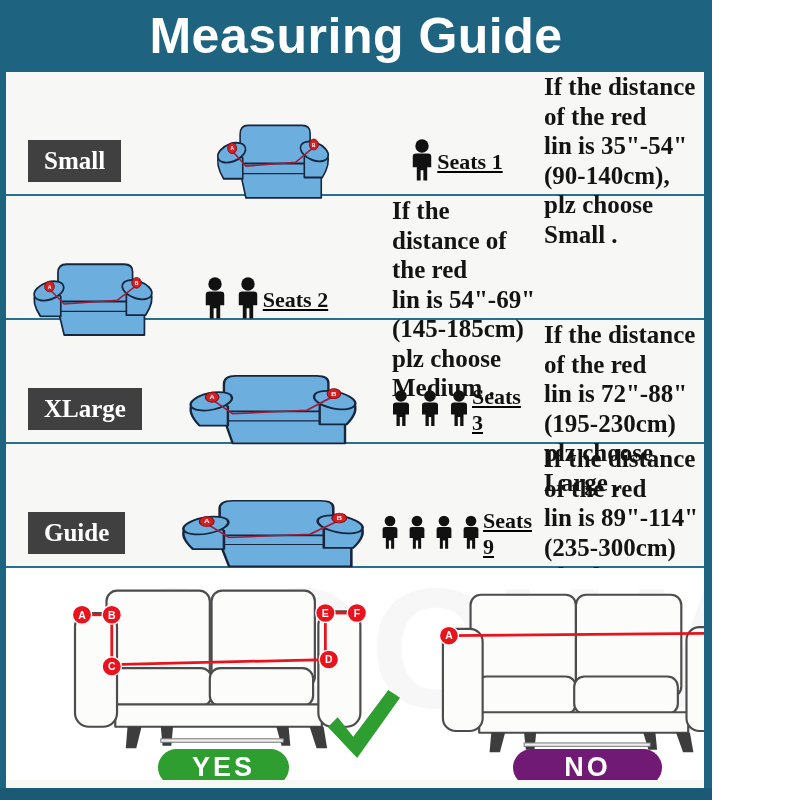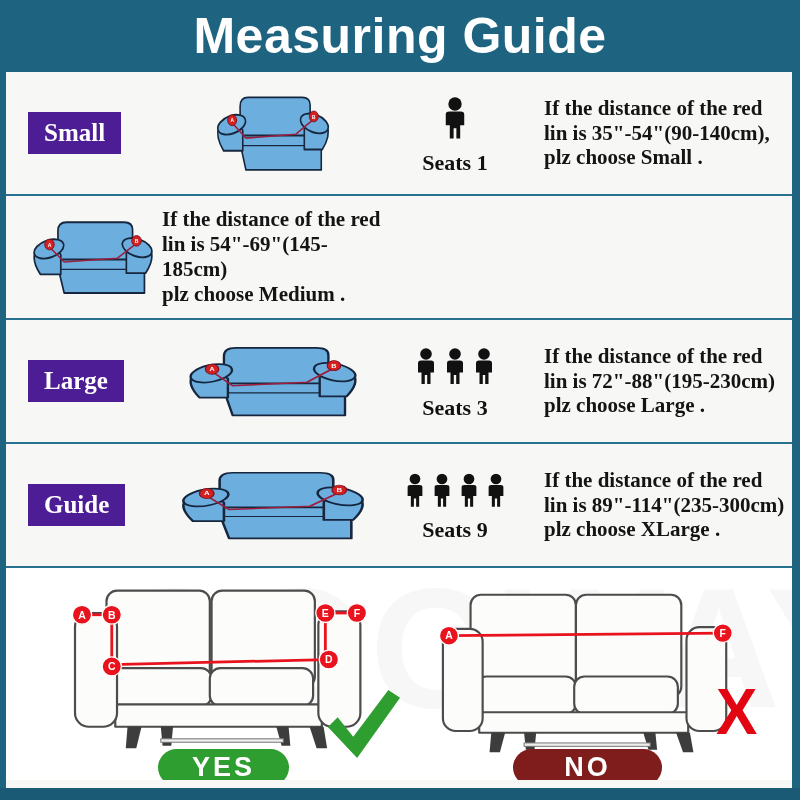--- a/index.html
+++ b/index.html
@@ -1,66 +1,66 @@
 <!DOCTYPE html>
 <html><head>
 <meta charset="utf-8">
 <style>
   * { margin:0; padding:0; box-sizing:border-box; }
   html,body { width:800px; }
   body { font-family:"Liberation Sans", sans-serif; background:#fff; }
-  .page { width:800px; height:800px; display:flex; flex-direction:column; overflow:hidden; }
+  .page { width:712px; height:800px; display:flex; flex-direction:column; overflow:hidden; }
 
   
   .header { height:72px; background:#1e6480; display:flex; align-items:center; justify-content:center; flex:0 0 auto; }
   .header h1 { color:#ffffff; font-size:50px; font-weight:bold; letter-spacing:0.5px;
                font-family:"Liberation Sans", sans-serif; }
 
   
   .content { flex:1 1 auto; border-left:6px solid #1e6480; border-right:8px solid #1e6480; background:#f7f7f5; }
 
   .size-row { height:124px; border-bottom:2px solid #27708e; background:#f7f7f5;
               display:grid; grid-template-columns:130px 230px 152px 1fr;
               align-items:center; padding-left:22px; }
   .size-row:last-of-type { border-bottom:2px solid #27708e; }
 
-  .badge { display:inline-block; background:#4c1d95; color:#fff; font-family:"Liberation Serif", serif;
+  .badge { display:inline-block; background:#404040; color:#fff; font-family:"Liberation Serif", serif;
            font-weight:bold; font-size:25px; padding:7px 16px; text-align:center; }
 
   .sofa-cell { display:flex; justify-content:center; align-items:center; }
   .sofa-s  { width:122px; height:84px; }
   .sofa-m  { width:148px; height:82px; }
   .sofa-l  { width:182px; height:78px; }
   .sofa-xl { width:198px; height:76px; }
 
-  .seats-cell { display:flex; flex-direction:column; align-items:center; justify-content:space-between; padding-right:18px; }
+  .seats-cell { display:flex; align-items:center; justify-content:center; padding-right:18px;text-decoration:underline; }
   .persons { display:flex; align-items:flex-end; gap:3px; }
   .person { width:30px; height:58px; }
   .seats-3 .person { width:26px; height:52px; }
   .seats-4 .person { width:24px; height:48px; }
   .seats-label { font-family:"Liberation Serif", serif; font-weight:bold; font-size:22px; color:#111; margin-top:2px; }
 
-  .desc { font-family:"Liberation Serif", serif; font-weight:bold; font-size:21px; color:#141414;
+  .desc { font-family:"Liberation Serif", serif; font-weight:bold; font-size:25px; color:#141414;
           line-height:1.18; white-space:pre-line; padding-left:4px; }
 
   
   .bottom { position:relative; height:212px; background:#ffffff; overflow:hidden; }
   .watermark { position:absolute; left:105px; top:-18px; font-size:170px; font-weight:bold;
                color:rgba(60,60,60,0.045); letter-spacing:2px; pointer-events:none;
                font-family:"Liberation Sans", sans-serif; }
   .sofa-yes { position:absolute; left:62px; top:14px; width:302px; height:168px; }
   .sofa-no  { position:absolute; left:430px; top:20px; width:298px; height:166px; }
   .check { position:absolute; left:318px; top:118px; width:78px; height:76px; }
   .x-mark { position:absolute; left:710px; top:108px; font-size:62px; font-weight:900; color:#e20613;
             font-family:"Liberation Sans", sans-serif; transform:scaleY(1.05); }
   .pill { position:absolute; top:181px; height:37px; border-radius:19px; display:flex; align-items:center;
           justify-content:center; color:#fff; font-weight:bold; font-size:27px; letter-spacing:3px;
           font-family:"Liberation Sans", sans-serif;text-align:right; }
   .pill-yes { left:152px; width:131px; background:#2e9e30; }
-  .pill-no  { left:507px; width:149px; background:#7f1d1d; }
+  .pill-no  { left:507px; width:149px; background:#701a75; }
 
   
   .footer-bar { height:12px; background:#1b5a74; flex:0 0 auto; }
 
   .defs { position:absolute; width:0; height:0; overflow:hidden; }
   .marker-letter { font-family:"Liberation Sans", sans-serif; font-weight:bold; fill:#fff; }
 </style>
 </head>
 <body>
 
@@ -116,28 +116,39 @@
 lin is 35"-54"(90-140cm),
 plz choose Small .</div>
     </div>
 
     <div class="size-row">
       <div class="sofa-cell">
         <svg class="sofa-m" viewBox="0 0 230 132" preserveAspectRatio="none">
             <use href="#sofa-blue"></use>
           </svg>
       </div>
+      <div class="seats-cell seats-2">
+        <div class="persons">
+          <svg class="person" viewBox="0 0 26 38">
+              <use href="#person"></use>
+            </svg>
+          <svg class="person" viewBox="0 0 26 38">
+              <use href="#person"></use>
+            </svg>
+        </div>
+        <div class="seats-label">Seats 2</div>
+      </div>
       <div class="desc">If the distance of the red
 lin is 54"-69"(145-185cm)
 plz choose Medium .</div>
     </div>
 
     <div class="size-row">
       <div>
-        <span class="badge">Large</span>
+        <span class="badge">XLarge</span>
       </div>
       <div class="sofa-cell">
         <svg class="sofa-l" viewBox="0 0 230 132" preserveAspectRatio="none">
             <use href="#sofa-blue"></use>
           </svg>
       </div>
       <div class="seats-cell seats-3">
         <div class="persons">
           <svg class="person" viewBox="0 0 26 38">
               <use href="#person"></use>

